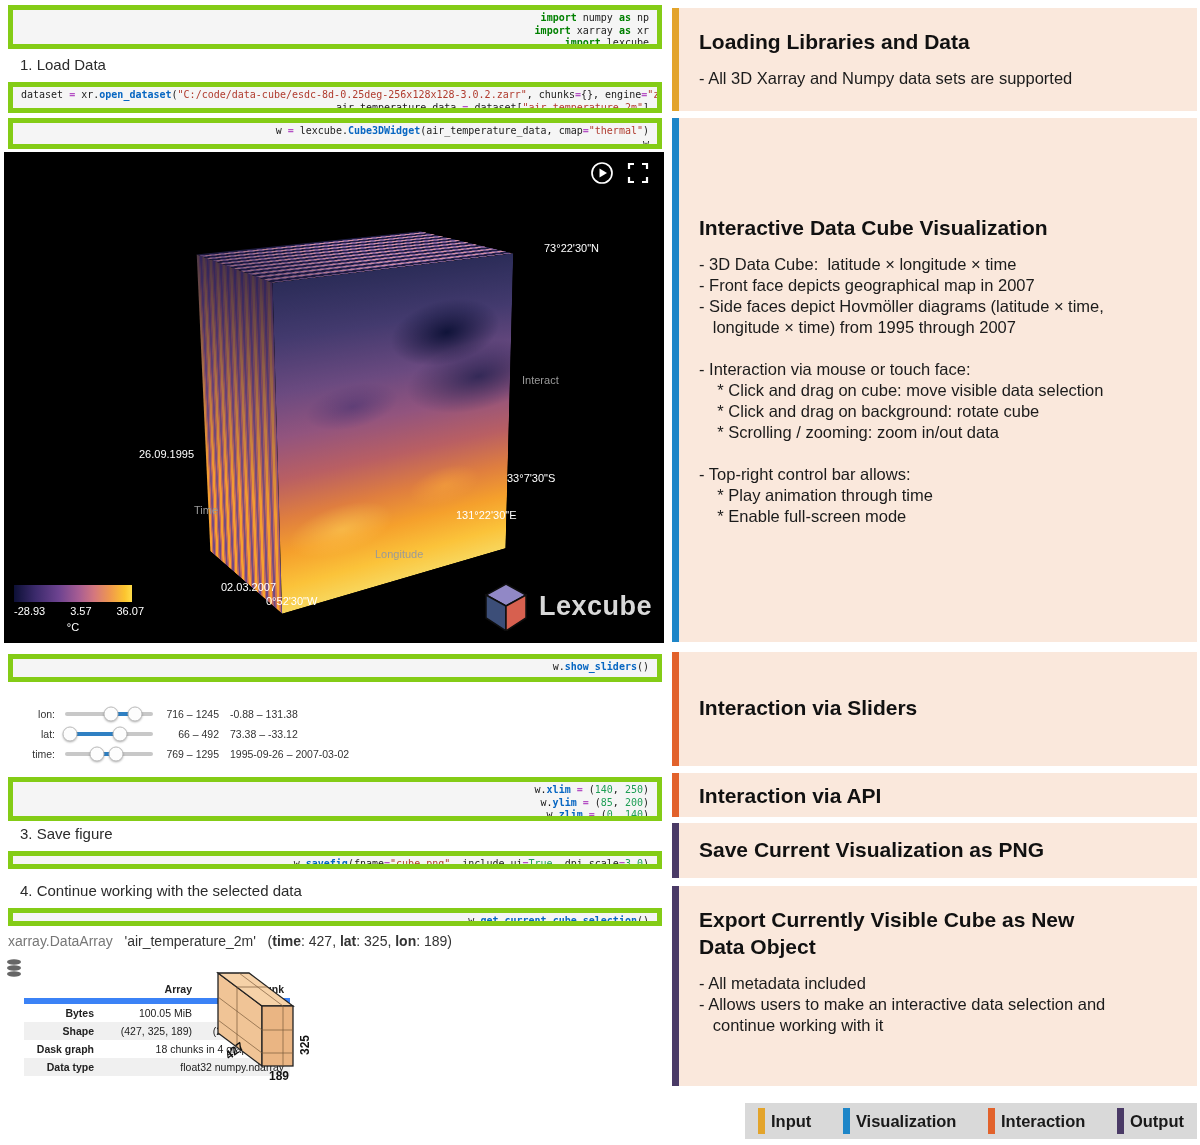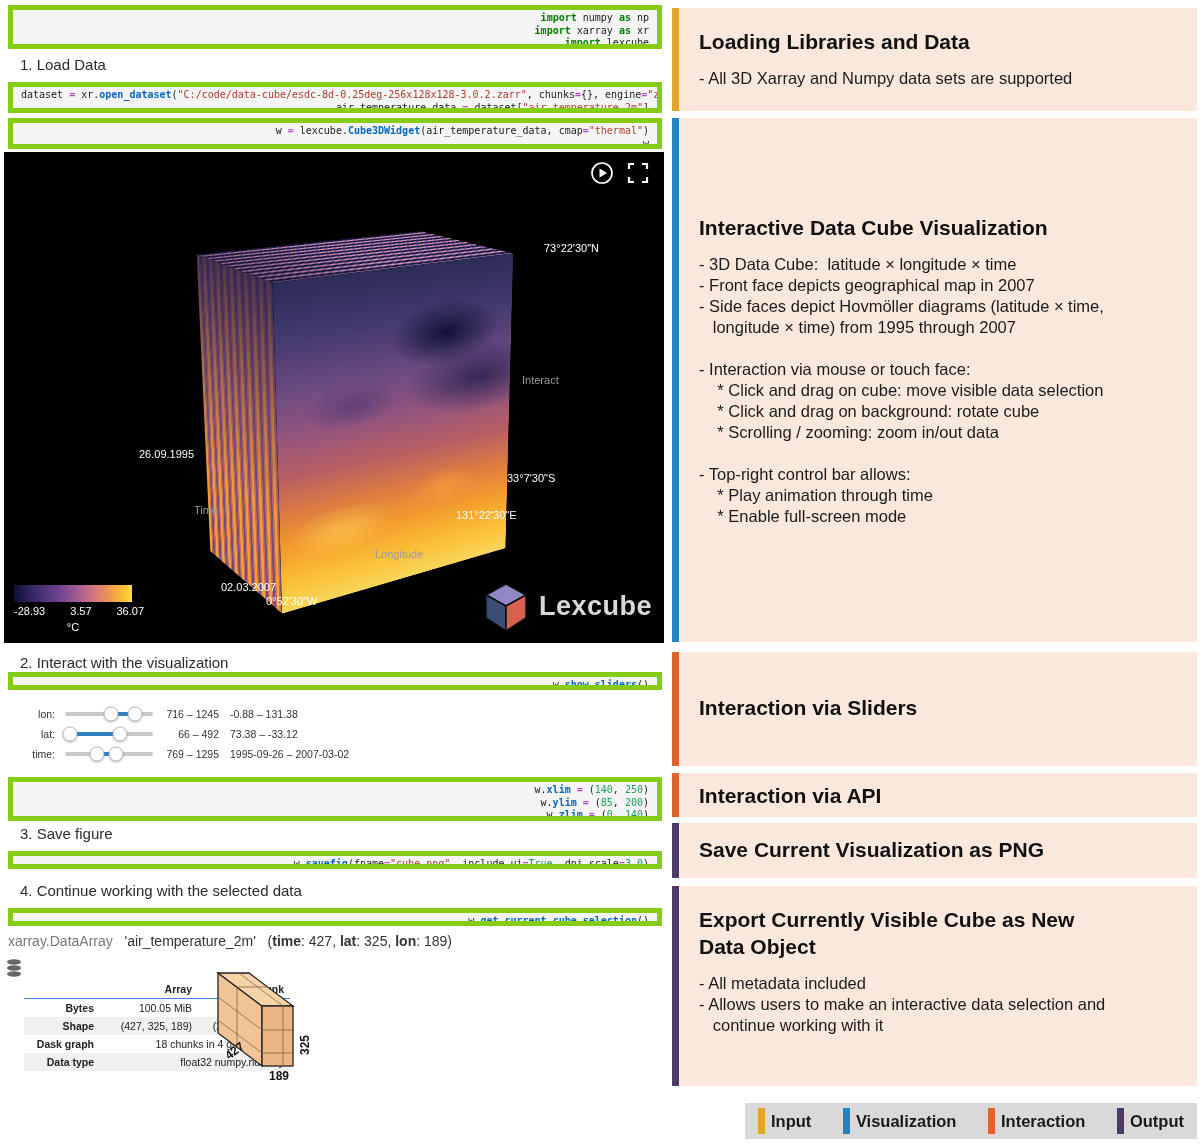--- a/index.html
+++ b/index.html
@@ -67,21 +67,21 @@
   .sl-values{margin-left:11px;}
 
   
   .da-line{position:absolute;left:8px;font-size:14px;color:#333;}
   .da-type{color:#777;}
   .da-dims b{font-weight:bold;}
   .db-icon{position:absolute;left:6px;top:958px;}
   .dask-table{position:absolute;left:24px;top:980px;border-collapse:collapse;
     font-size:10.5px;color:#222;}
   .dask-table th,.dask-table td{padding:3px 6px;text-align:right;white-space:nowrap;}
-  .dask-table thead th{font-weight:bold;border-bottom:1px solid #3b82f6;}
+  .dask-table thead th{font-weight:bold;border-bottom:6px solid #3b82f6;}
   .dask-table tbody th{font-weight:bold;width:64px;}
   .dask-table td.col-a{width:86px;}
   .dask-table td.col-c{width:80px;}
   .dask-table tbody tr:nth-child(even){background:#f0f0f0;}
   .chunk-svg{position:absolute;left:212px;top:956px;}
 
   
   .right-col{position:absolute;left:672px;top:0;width:471px;height:1145px;}
   .panel{position:absolute;left:0;width:525px;background:#FAE8DC;border-left:7px solid #999;
     box-sizing:border-box;padding-left:20px;padding-right:16px;}
@@ -154,21 +154,21 @@
           <polygon points="23,3 43,14 23,25 3,14" fill="#9188c6" stroke="#0e0e0e" stroke-width="1.5"></polygon>
           <polygon points="3,14 23,25 23,50 3,37" fill="#3c4e78" stroke="#0e0e0e" stroke-width="1.5"></polygon>
           <polygon points="43,14 43,37 23,50 23,25" fill="#d7604f" stroke="#0e0e0e" stroke-width="1.5"></polygon>
         </svg>
         <span class="lexcube-text">Lexcube</span>
       </div>
     </div>
 
     <div class="nb-heading" style="top:654px">2. Interact with the visualization</div>
 
-    <div class="code-cell" style="top:672px;height:18px"><div><span class="tok-p">w.</span><span class="tok-f">show_sliders</span><span class="tok-p">()</span></div></div>
+    <div class="code-cell" style="top:654px;height:28px"><div><span class="tok-p">w.</span><span class="tok-f">show_sliders</span><span class="tok-p">()</span></div></div>
 
     <div class="slider-row" style="top:704px">
       <span class="sl-label">lon:</span>
       <span class="sl-track">
         <span class="sl-fill" style="left: 52%; width: 27%;"></span>
         <span class="sl-handle" style="left: 52%;"></span>
         <span class="sl-handle" style="left: 79%;"></span>
       </span>
       <span class="sl-range">716 – 1245</span>
       <span class="sl-values">-0.88 – 131.38</span>

